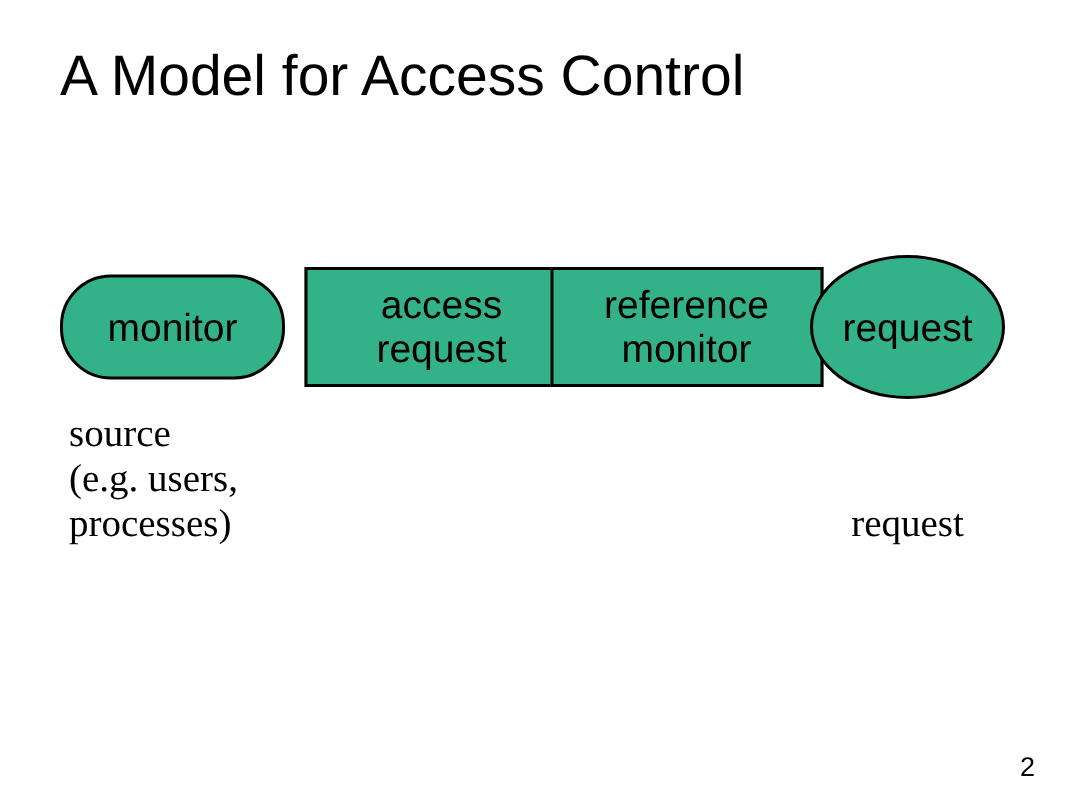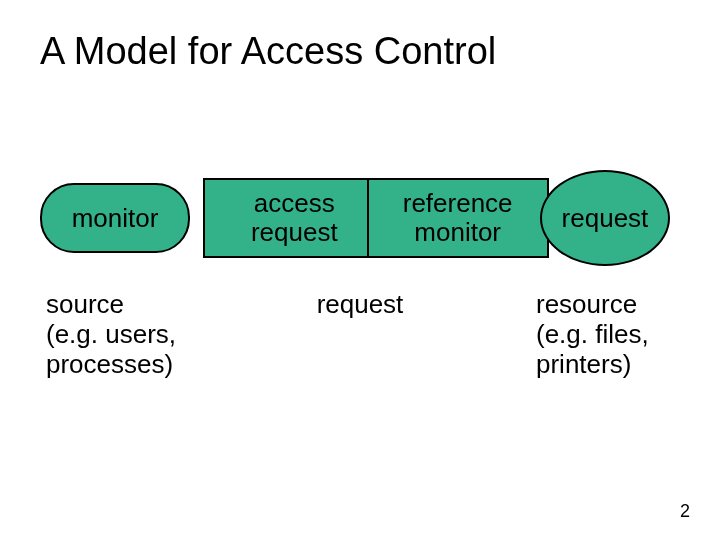--- a/index.html
+++ b/index.html
@@ -23,21 +23,21 @@
   .row {
     position: absolute;
     left: 40px;
     right: 40px;
     display: flex;
     flex-direction: row;
     justify-content: space-between;
     align-items: center;
   }
   .shapes-row { top: 170px; }
-  .labels-row { top: 290px; align-items: flex-start; }
+  .labels-row { top: 274px; align-items: flex-end; font-family: Liberation Serif, serif; }
   .cell { width: 150px; text-align: center; }
   .shape {
     display: flex;
     align-items: center;
     justify-content: center;
     font-size: 26px;
     line-height: 1.1;
     color: #000;
     border: 2px solid #000;
     background: #33b28a;
@@ -94,18 +94,15 @@
   </div>
 </div>
 
 <div class="row labels-row">
   <div class="cell">
     <div class="label">source<br>(e.g. users,<br>processes)</div>
   </div>
   <div class="cell">
     <div class="label center">request</div>
   </div>
-  <div class="cell">
-    <div class="label">resource<br>(e.g. files,<br>printers)</div>
-  </div>
 </div>
 
 <div class="pagenum">2</div>
 
 </body></html>

